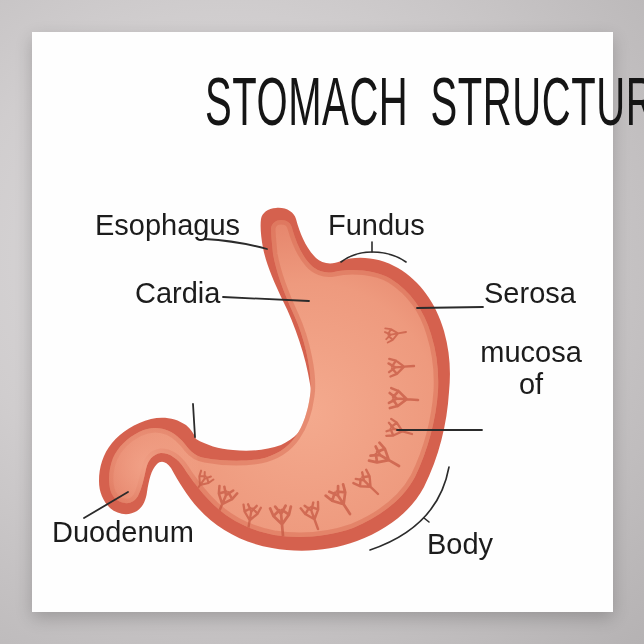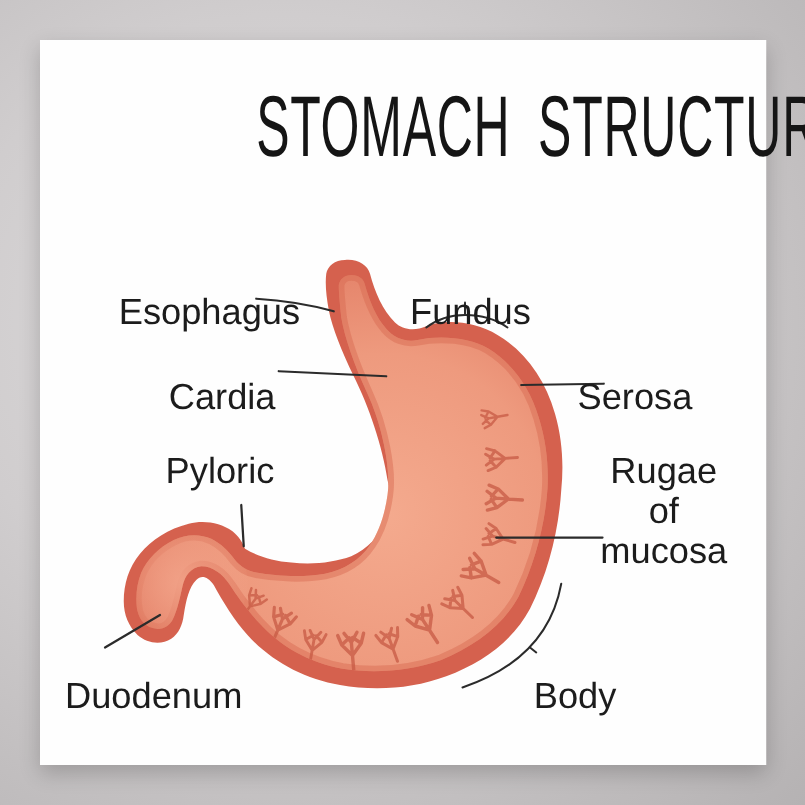--- a/index.html
+++ b/index.html
@@ -18,21 +18,20 @@
     text-align:center;line-height:72px;font-size:69px;font-weight:400;color:#151515;
   }
   .title .squeeze{
     display:inline-block;transform:scaleX(0.58);transform-origin:50% 50%;
     white-space:nowrap;letter-spacing:1px;word-spacing:18px;
   }
   .art{position:absolute;left:0;top:0;width:644px;height:644px;}
   .lbl{
     position:absolute;font-size:29px;line-height:33px;color:var(--ink);
     white-space:nowrap;
-    margin-top:25px;
   }
   .lbl.center{text-align:center;white-space:normal;}
 </style>
 </head>
 <body>
 
 <div class="stage">
 
   <div class="poster"></div>
 
@@ -98,28 +97,26 @@
       <g stroke-width="1.6">
         <path d="M449 467 Q438 527 370 550"></path>
         <path d="M424 518 L429 522"></path>
       </g>
     </g>
   </svg>
 
   <div class="lbl" style="left:95px;top:209px">Esophagus</div>
   <div class="lbl" style="left:135px;top:277px">Cardia</div>
   <div class="lbl" style="left:328px;top:209px">Fundus</div>
-  <div class="lbl" style="left:462px;top:277px">Serosa</div>
+  <div class="lbl" style="left:484px;top:277px">Serosa</div>
 
   <div class="lbl center" style="left:110px;top:336px;width:132px">
-    <div>Pyloric</div>
   </div>
 
   <div class="lbl center" style="left:475px;top:336px;width:112px;line-height:32px">
-    <div>Rugae</div>
+    <div>mucosa</div>
     <div>of</div>
-    <div>mucosa</div>
   </div>
 
   <div class="lbl" style="left:52px;top:516px">Duodenum</div>
-  <div class="lbl" style="left:427px;top:516px">Body</div>
+  <div class="lbl" style="left:427px;top:528px">Body</div>
 
 </div>
 
 </body></html>

